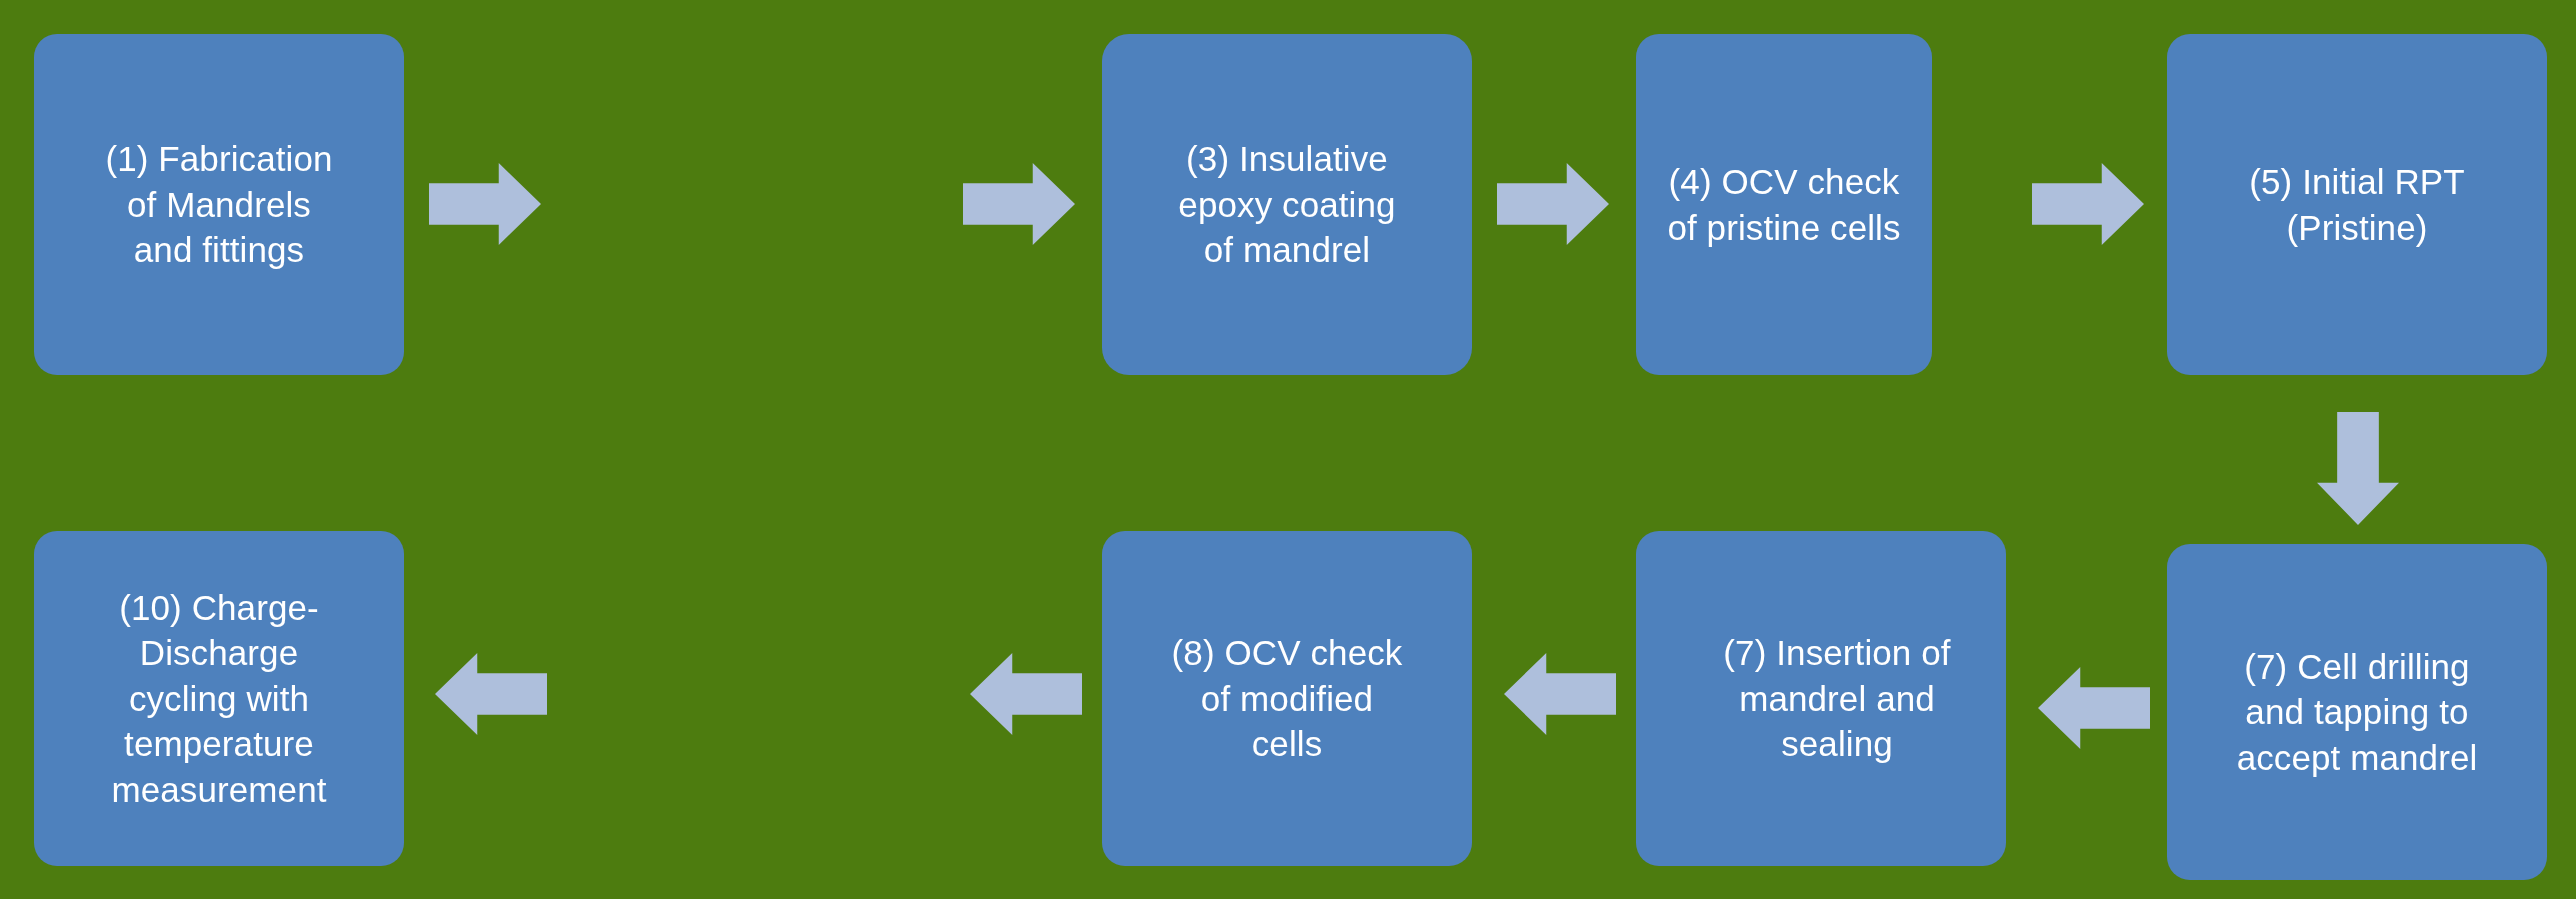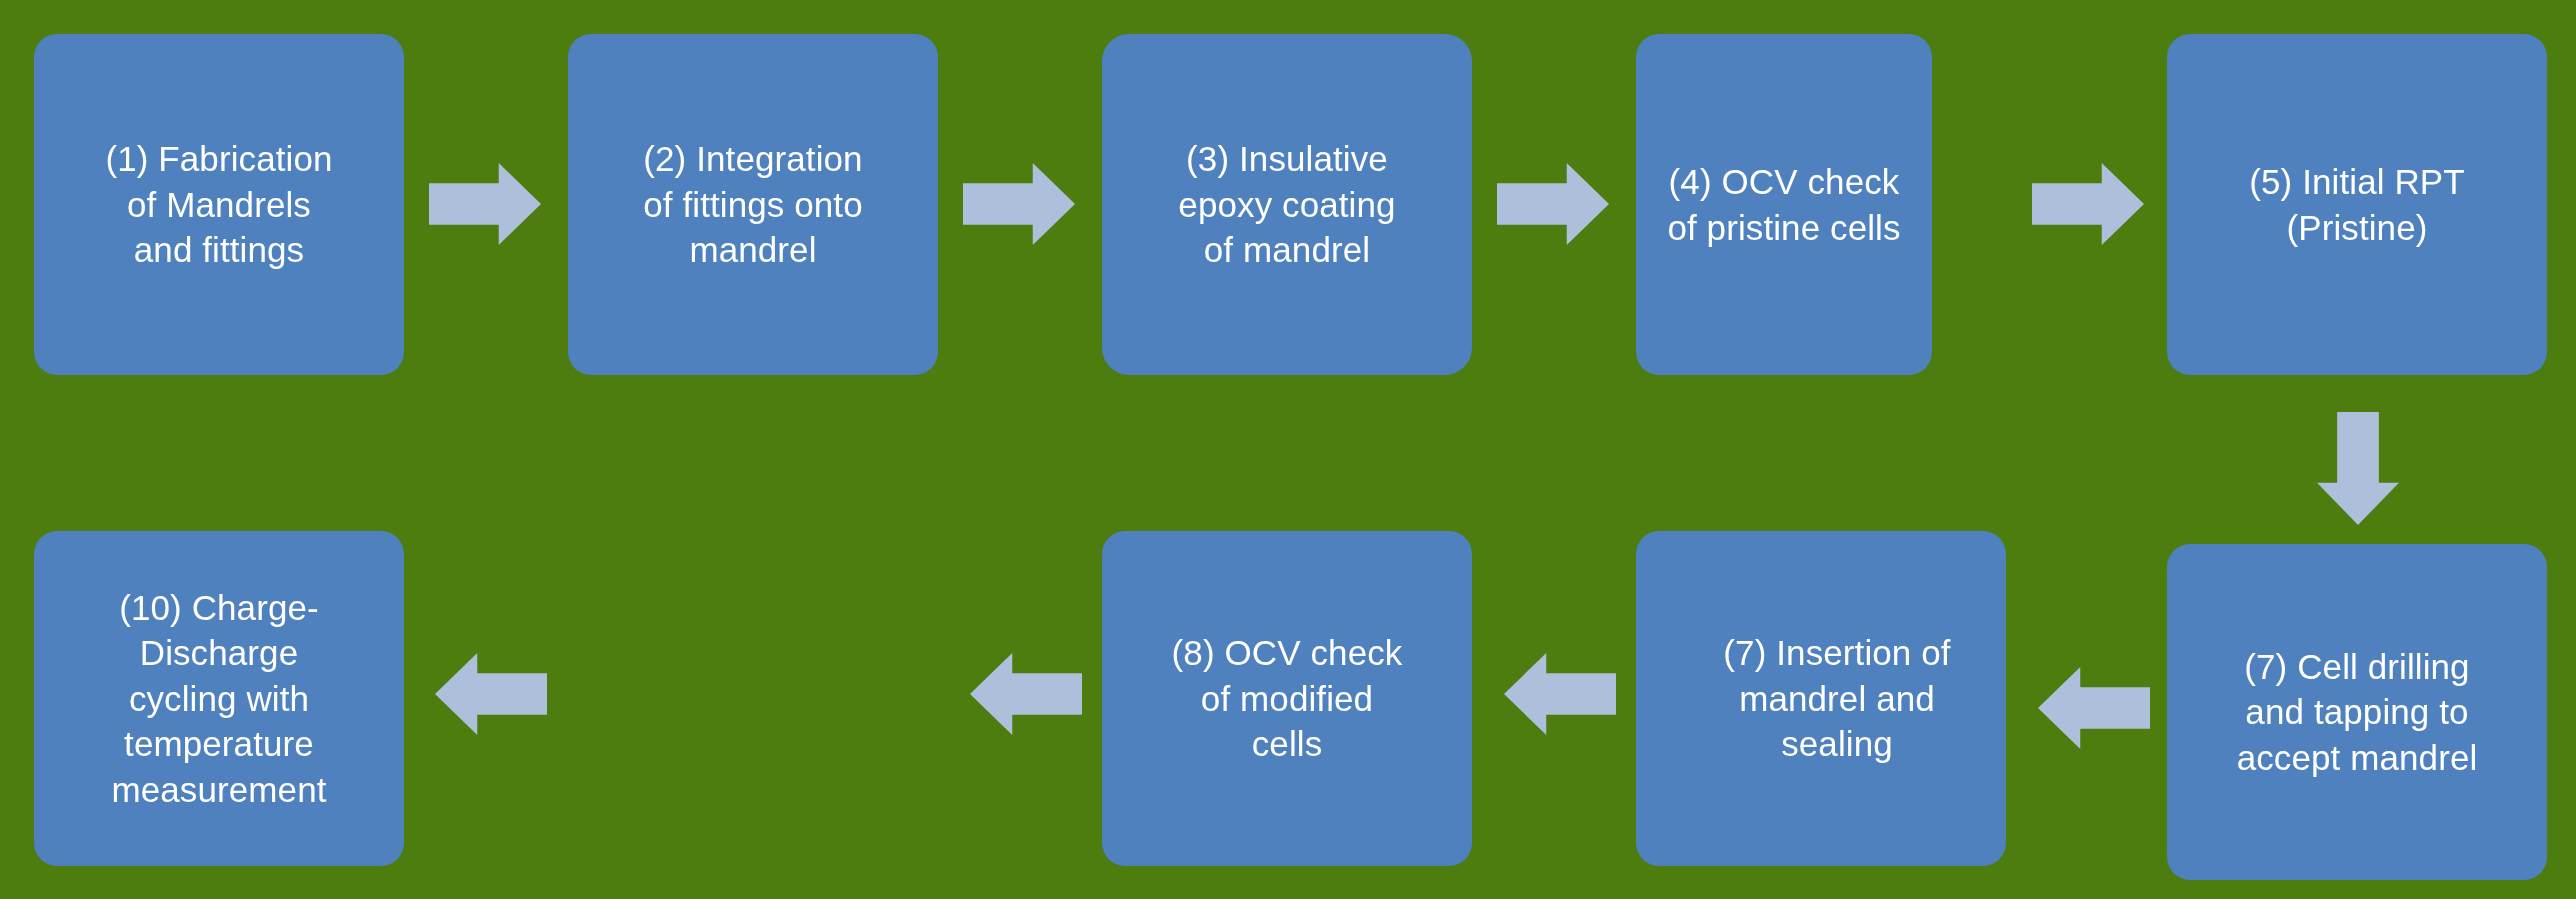--- a/index.html
+++ b/index.html
@@ -54,25 +54,20 @@
 of Mandrels
 and fittings</div>
   </div>
 
   <div class="arrow" style="left:429px; top:163px; width:112px; height:82px;">
     <svg viewBox="0 0 167 122" preserveAspectRatio="none" aria-hidden="true">
       <polygon points="0,30 104,30 104,0 167,61 104,122 104,92 0,92" fill="#AEBFDC"></polygon>
     </svg>
   </div>
 
-  <div class="node" style="left:568px; top:34px; width:370px; height:341px;">
-    <div class="node-label">(2) Integration
-of fittings onto
-mandrel</div>
-  </div>
 
   <div class="arrow" style="left:963px; top:163px; width:112px; height:82px;">
     <svg viewBox="0 0 167 122" preserveAspectRatio="none" aria-hidden="true">
       <polygon points="0,30 104,30 104,0 167,61 104,122 104,92 0,92" fill="#AEBFDC"></polygon>
     </svg>
   </div>
 
   <div class="node" style="left:1102px; top:34px; width:370px; height:341px;border-radius:27px;">
     <div class="node-label">(3) Insulative
 epoxy coating

